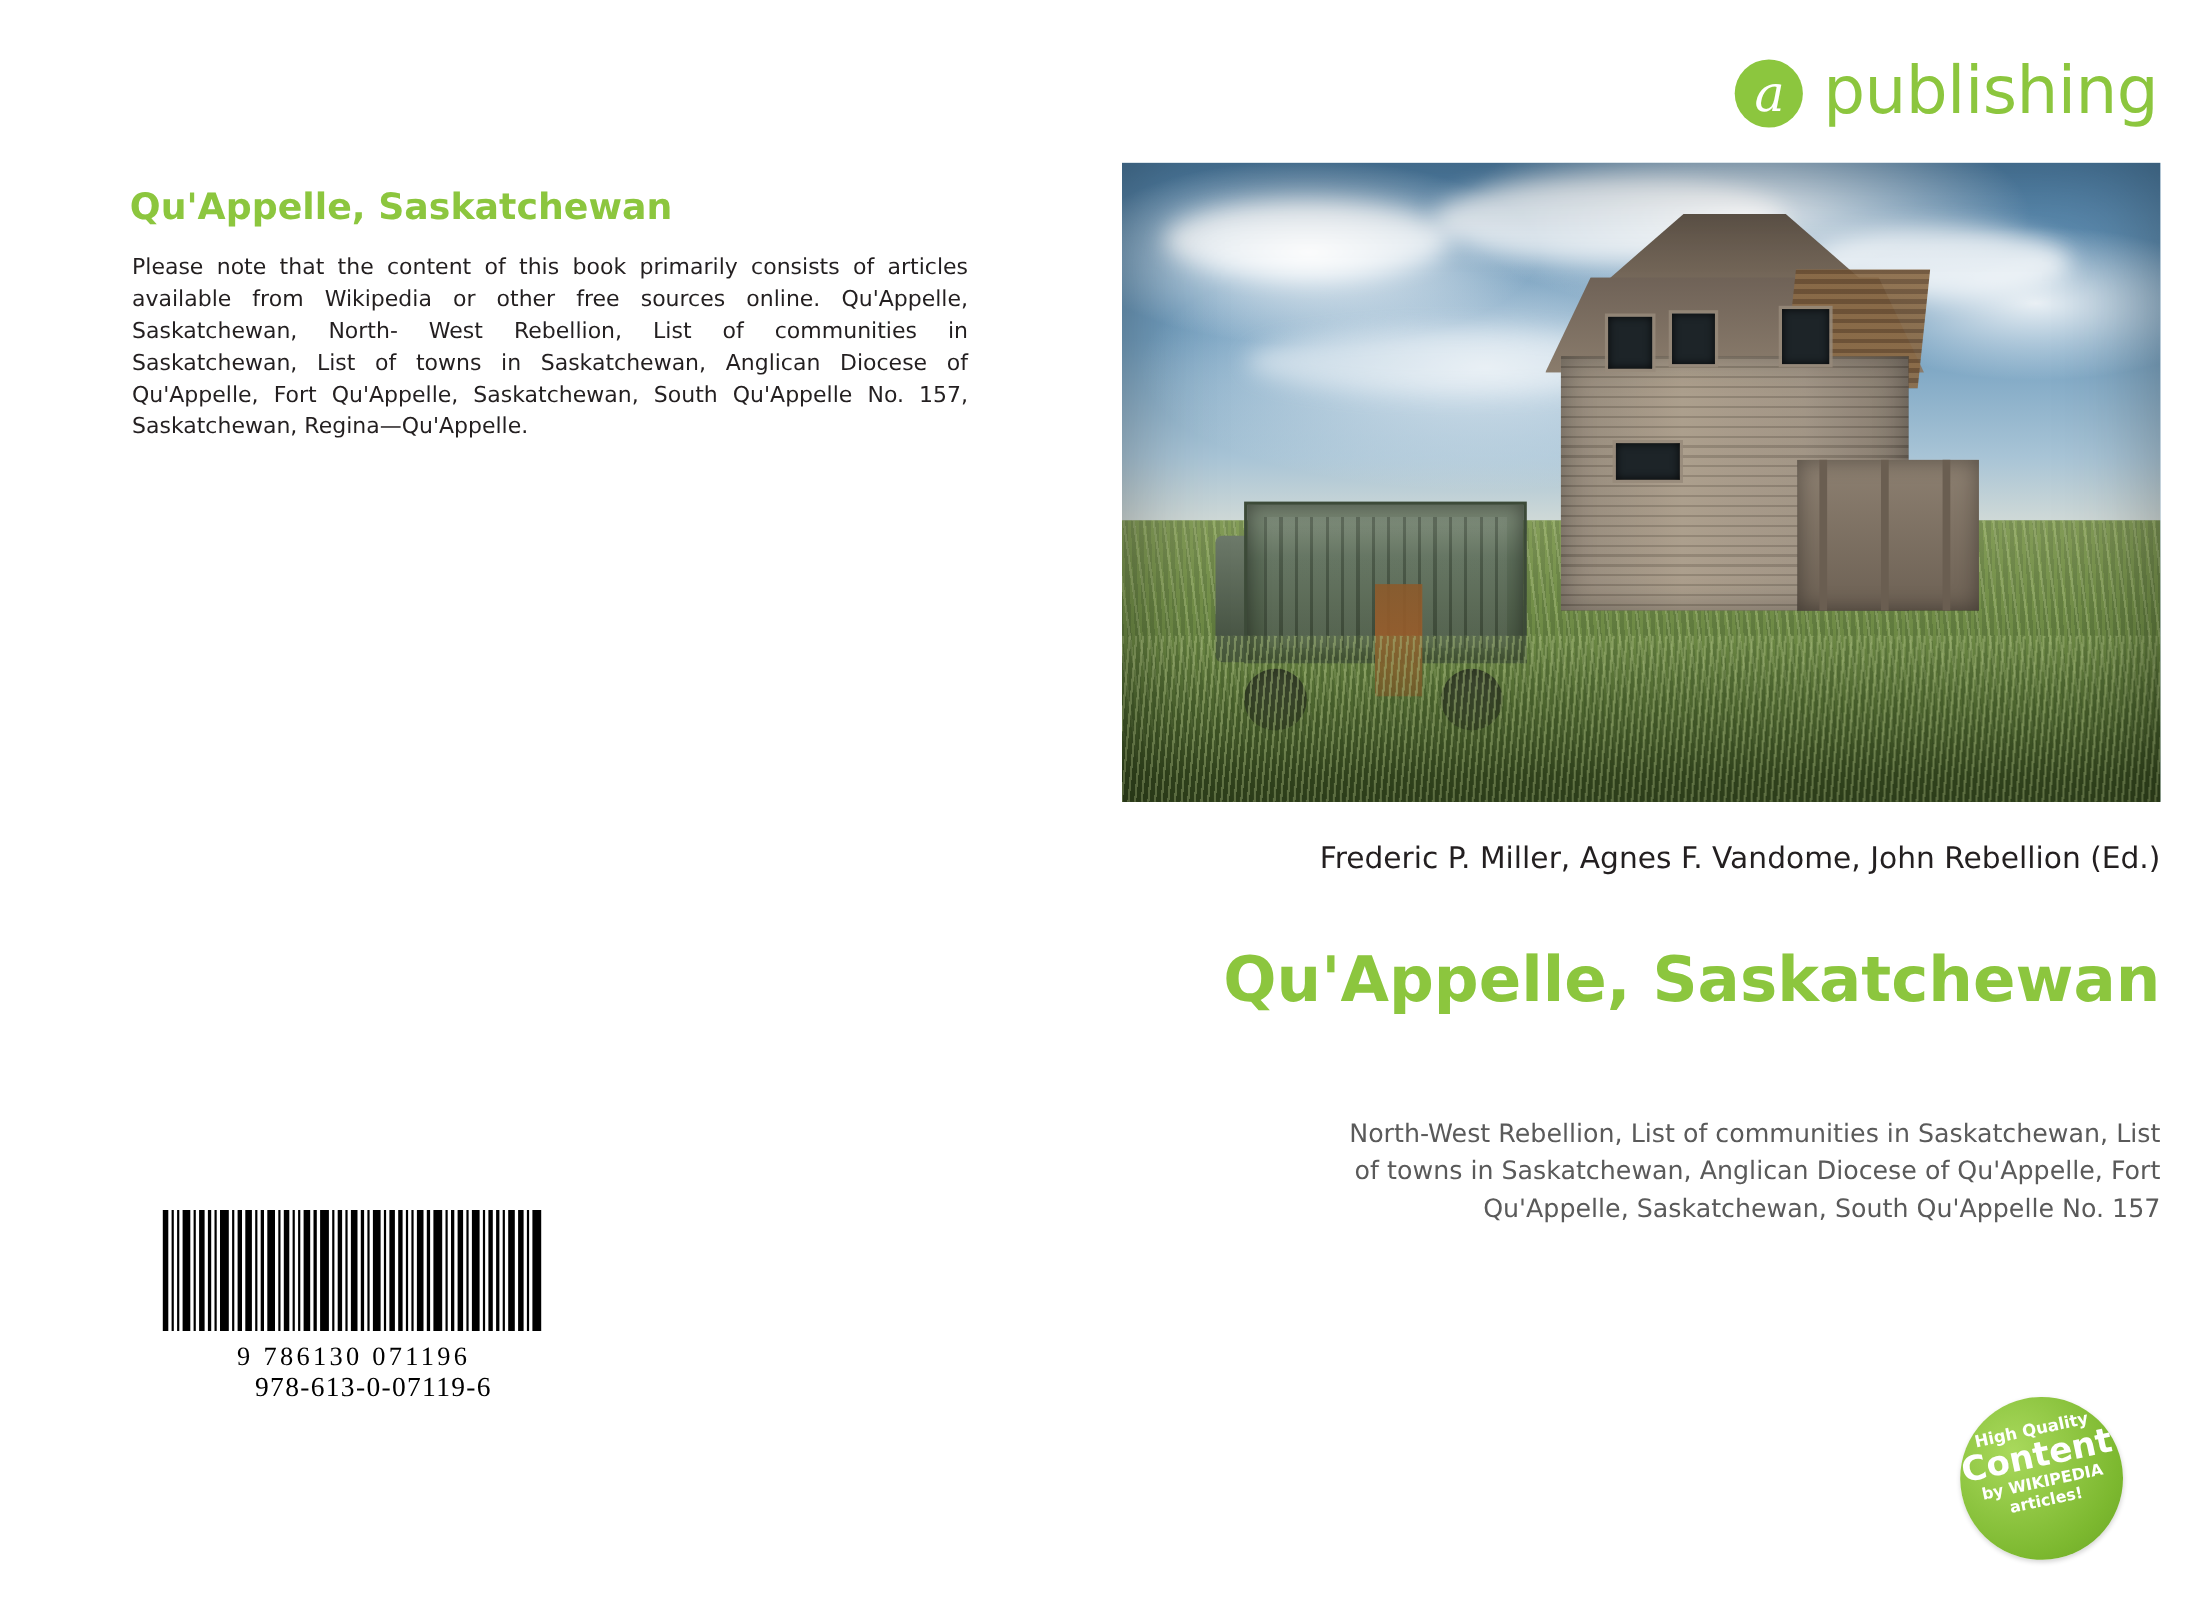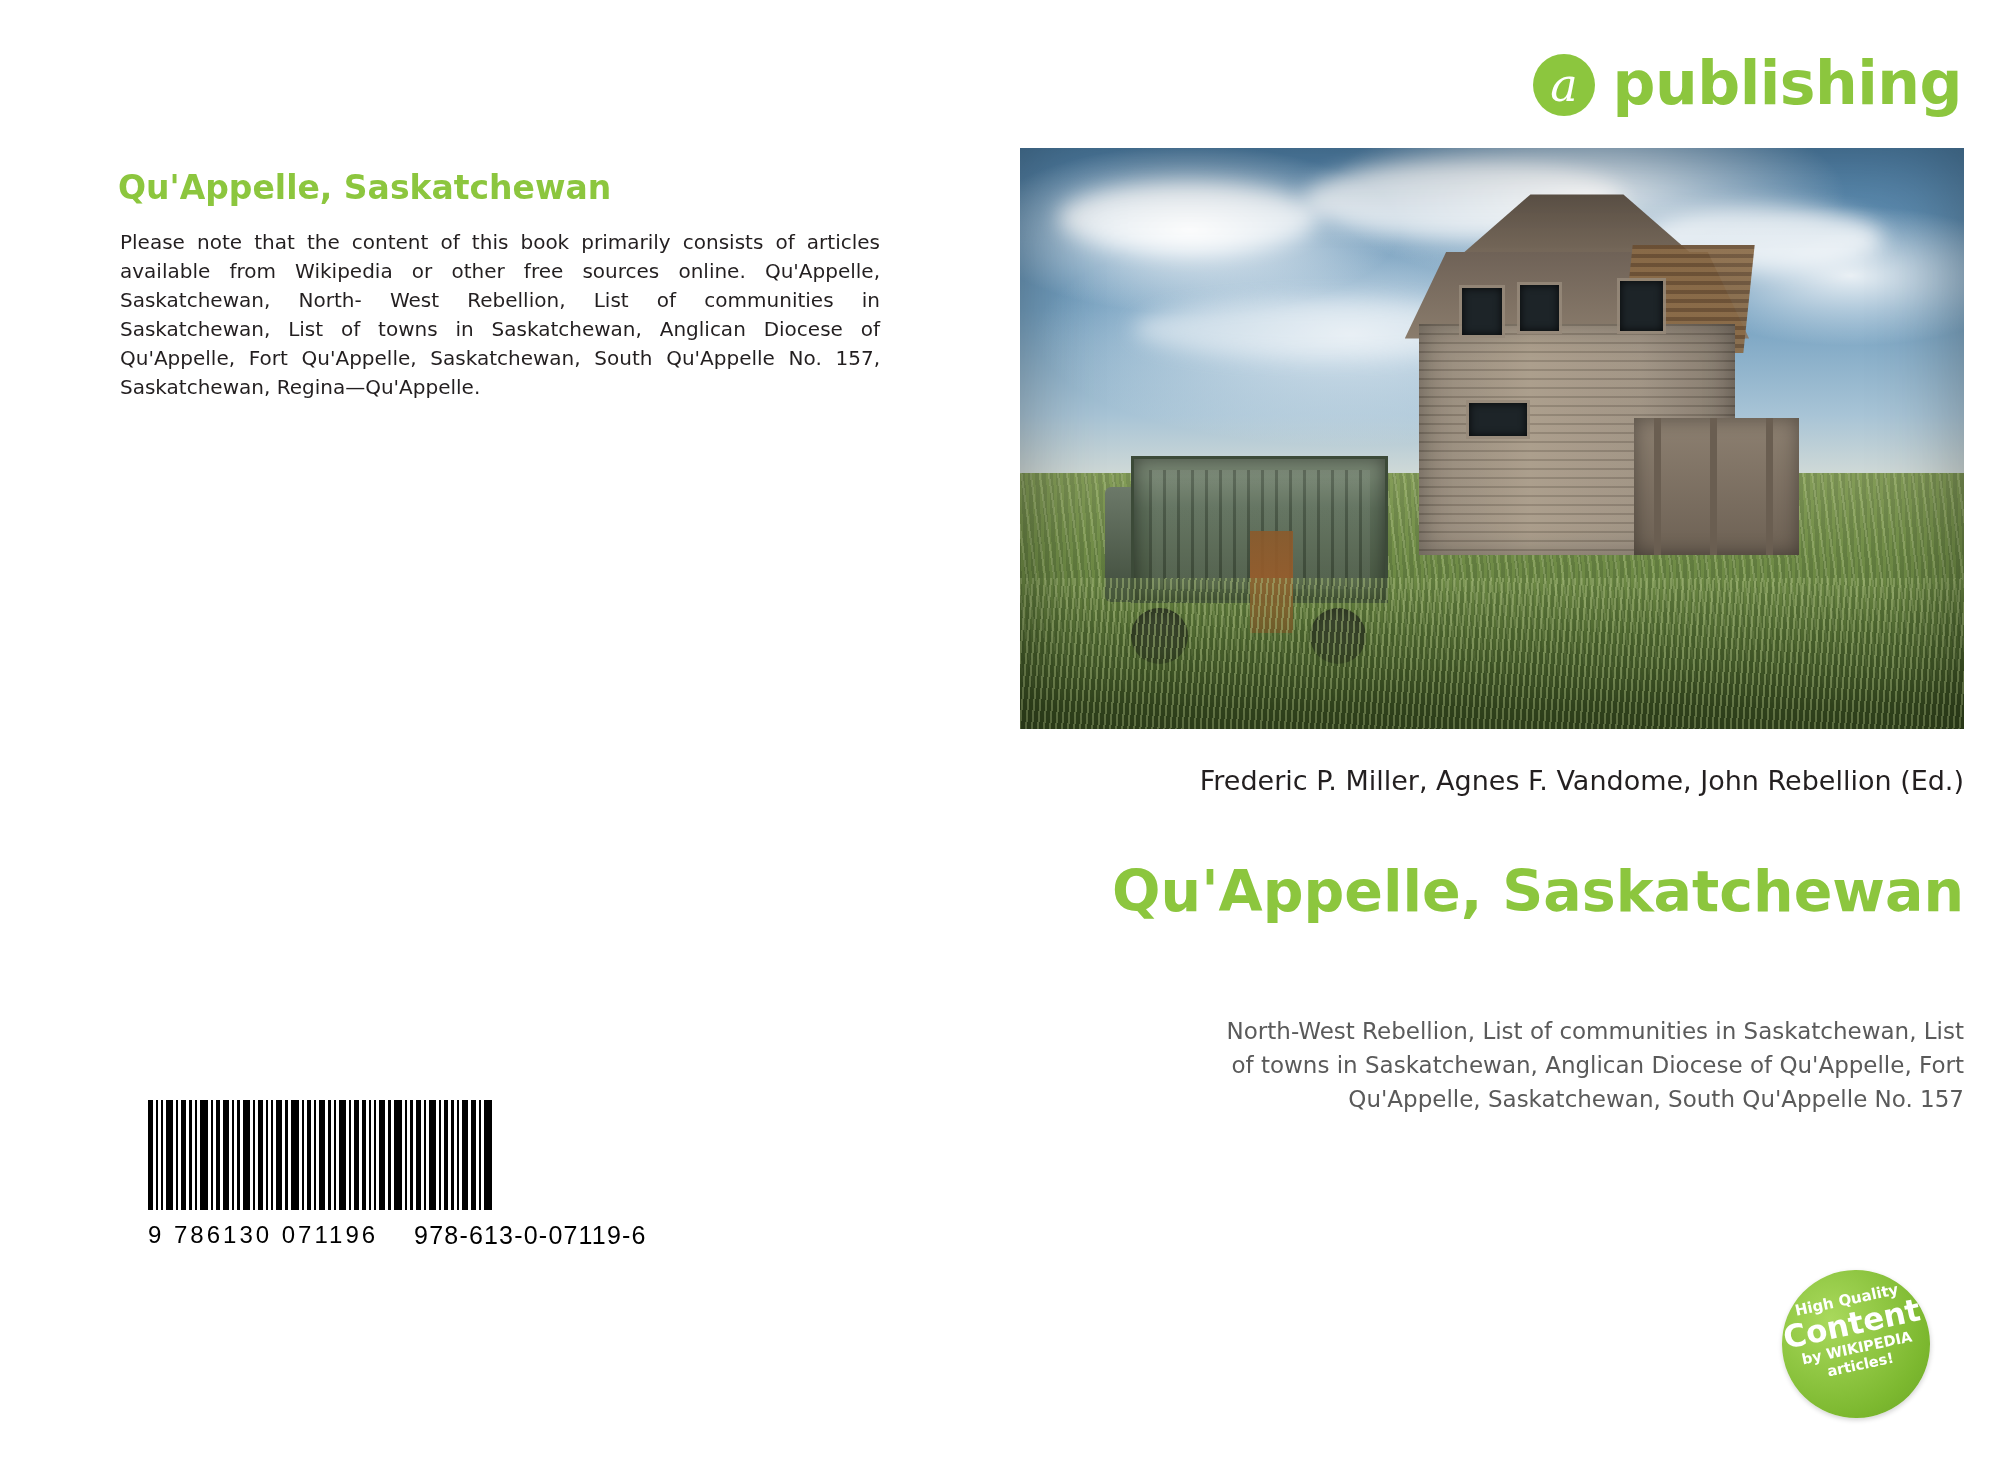--- a/index.html
+++ b/index.html
@@ -46,21 +46,21 @@
     margin-right: 4px;
     position: relative;
     top: 2px;
   }
   .publisher .pub-first {
     color: #3a3a3a;
     font-weight: 700;
   }
   .publisher .pub-second {
     color: #8cc63e;
-    font-weight: 700;
+    font-weight: 400;
     margin-left: 14px;
   }
 
   
   .back-title {
     position: absolute;
     left: 118px;
     top: 168px;
     width: 770px;
     font-size: 33px;
@@ -92,24 +92,25 @@
   .barcode-bars i {
     display: block;
     background: #000;
     height: 100%;
     margin-right: 3px;
   }
   .barcode-digits {
     margin-top: 11px;
     font-size: 24px;
     letter-spacing: 3px;
-    font-family: Liberation Sans, sans-serif;
+    font-family: Liberation Serif, serif;
     color: #000;
     display: flex;
-    align-items: flex-start;
+    align-items: center;
+    flex-direction: column;
   }
   .barcode-digits .isbn-text {
     margin-left: 36px;
     letter-spacing: 1.2px;
     font-size: 25px;
   }
 
   
   .cover-photo {
     position: absolute;

